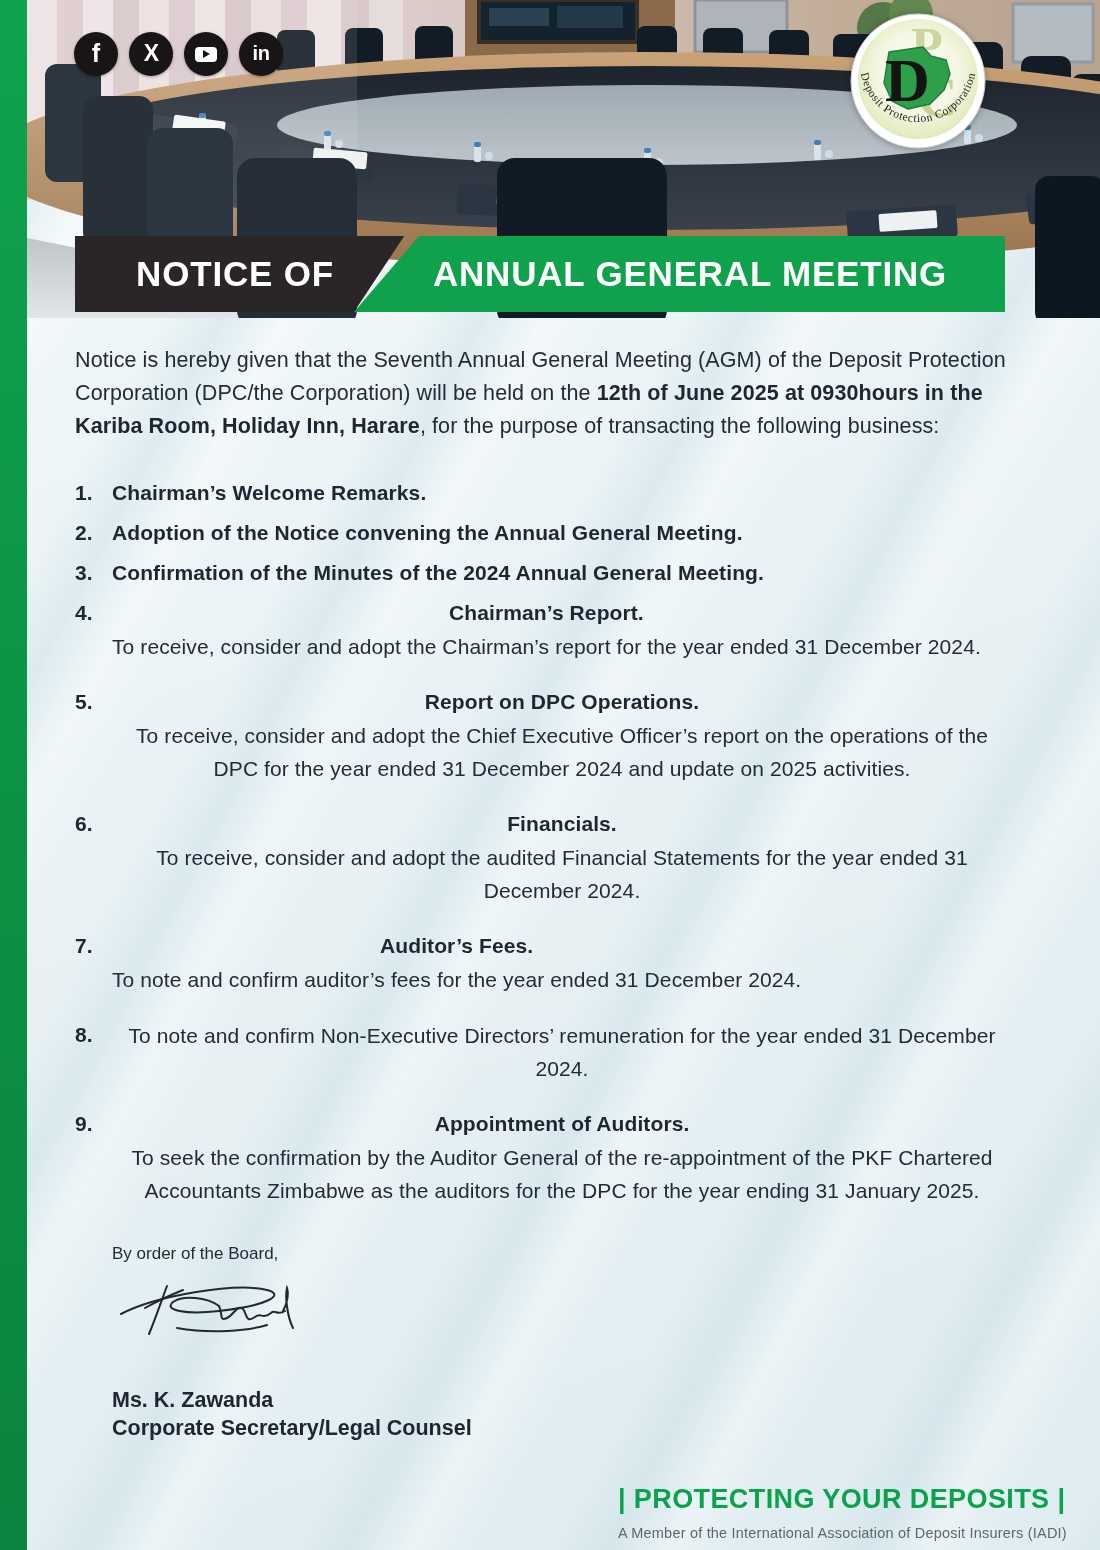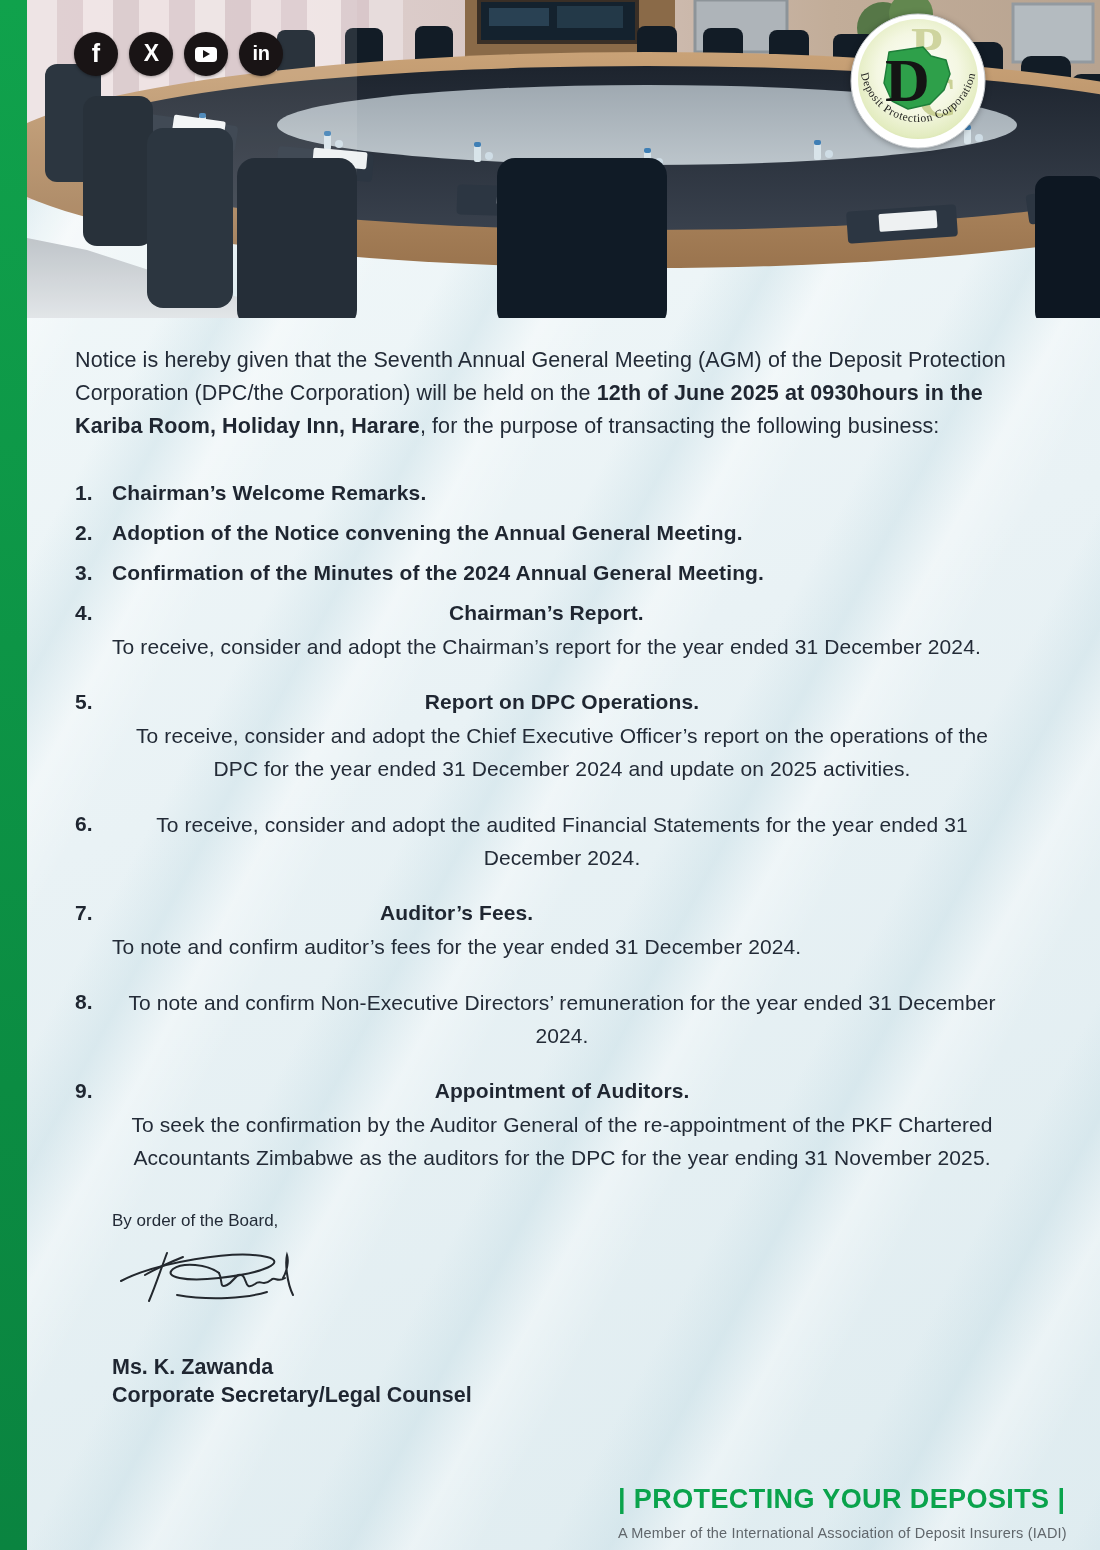--- a/index.html
+++ b/index.html
@@ -265,20 +265,26 @@
       <text x="68" y="104" font-family="Liberation Serif, serif" font-size="56" font-weight="700" fill="#c6cd8e" opacity="0.9">C</text>
       <path d="M40,40 L74,35 L82,44 L97,48 L101,62 L95,78 L81,92 L59,97 L43,89 L35,71 Z" fill="#2ea04a" stroke="#1f7e3a" stroke-width="1.5" stroke-linejoin="round"></path>
       <text x="36" y="89" font-family="Liberation Serif, serif" font-size="62" font-weight="700" fill="#141414">D</text>
       <path id="ringPath" d="M 11,52 A 58,58 0 1 0 127,52" fill="none"></path>
       <text font-family="Liberation Serif, serif" font-size="11.5" fill="#1c1c1c" letter-spacing="0.6">
         <textPath href="#ringPath" startOffset="50%" text-anchor="middle">Deposit Protection Corporation</textPath>
       </text>
     </svg>
   </div>
 
+  <div class="banner">
+    <div class="green-part"></div>
+    <div class="black-part"></div>
+    <div class="label notice">NOTICE OF</div>
+    <div class="label agm">ANNUAL GENERAL MEETING</div>
+  </div>
 
   <div class="content">
     <p class="intro"><span>Notice is hereby given that the Seventh Annual General Meeting (AGM) of the Deposit Protection Corporation (DPC/the Corporation) will be held on the </span><b>12th of June 2025 at 0930hours in the Kariba Room, Holiday Inn, Harare</b><span>, for the purpose of transacting the following business:</span></p>
 
     <div class="agenda" id="agenda">
   <div class="item">
     <div class="num">1.</div>
     <div class="txt">
       <div class="title">Chairman’s Welcome Remarks.</div>
 
@@ -313,20 +319,21 @@
     <div class="num">5.</div>
     <div class="txt">
       <div class="title">Report on DPC Operations.</div>
       <div class="body">To receive, consider and adopt the Chief Executive Officer’s report on the operations of the DPC for the year ended 31 December 2024 and update on 2025 activities.</div>
     </div>
   </div>
 
   <div class="item has-body">
     <div class="num">6.</div>
     <div class="txt">
+      <div class="title">Financials.</div>
       <div class="body">To receive, consider and adopt the audited Financial Statements for the year ended 31 December 2024.</div>
     </div>
   </div>
 
   <div class="item has-body">
     <div class="num">7.</div>
     <div class="txt">
       <div class="title">Auditor’s Fees.</div>
       <div class="body">To note and confirm auditor’s fees for the year ended 31 December 2024.</div>
     </div>
@@ -336,21 +343,21 @@
     <div class="num">8.</div>
     <div class="txt">
       <div class="body">To note and confirm Non-Executive Directors’ remuneration for the year ended 31 December 2024.</div>
     </div>
   </div>
 
   <div class="item has-body">
     <div class="num">9.</div>
     <div class="txt">
       <div class="title">Appointment of Auditors.</div>
-      <div class="body">To seek the confirmation by the Auditor General of the re-appointment of the PKF Chartered Accountants Zimbabwe as the auditors for the DPC for the year ending 31 November 2025.</div>
+      <div class="body">To seek the confirmation by the Auditor General of the re-appointment of the PKF Chartered Accountants Zimbabwe as the auditors for the DPC for the year ending 31 January 2025.</div>
     </div>
   </div>
 </div>
 
     <p class="by-order">By order of the Board,</p>
 
     <svg class="signature" width="200" height="62" viewBox="0 0 200 62">
       <g fill="none" stroke="#23282e" stroke-width="2" stroke-linecap="round">
         <path d="M6,34 C40,16 120,2 152,10 C172,15 150,26 104,31 C70,35 48,30 58,22 C68,15 92,17 104,26"></path>
         <path d="M52,6 C46,22 40,40 34,54"></path>

